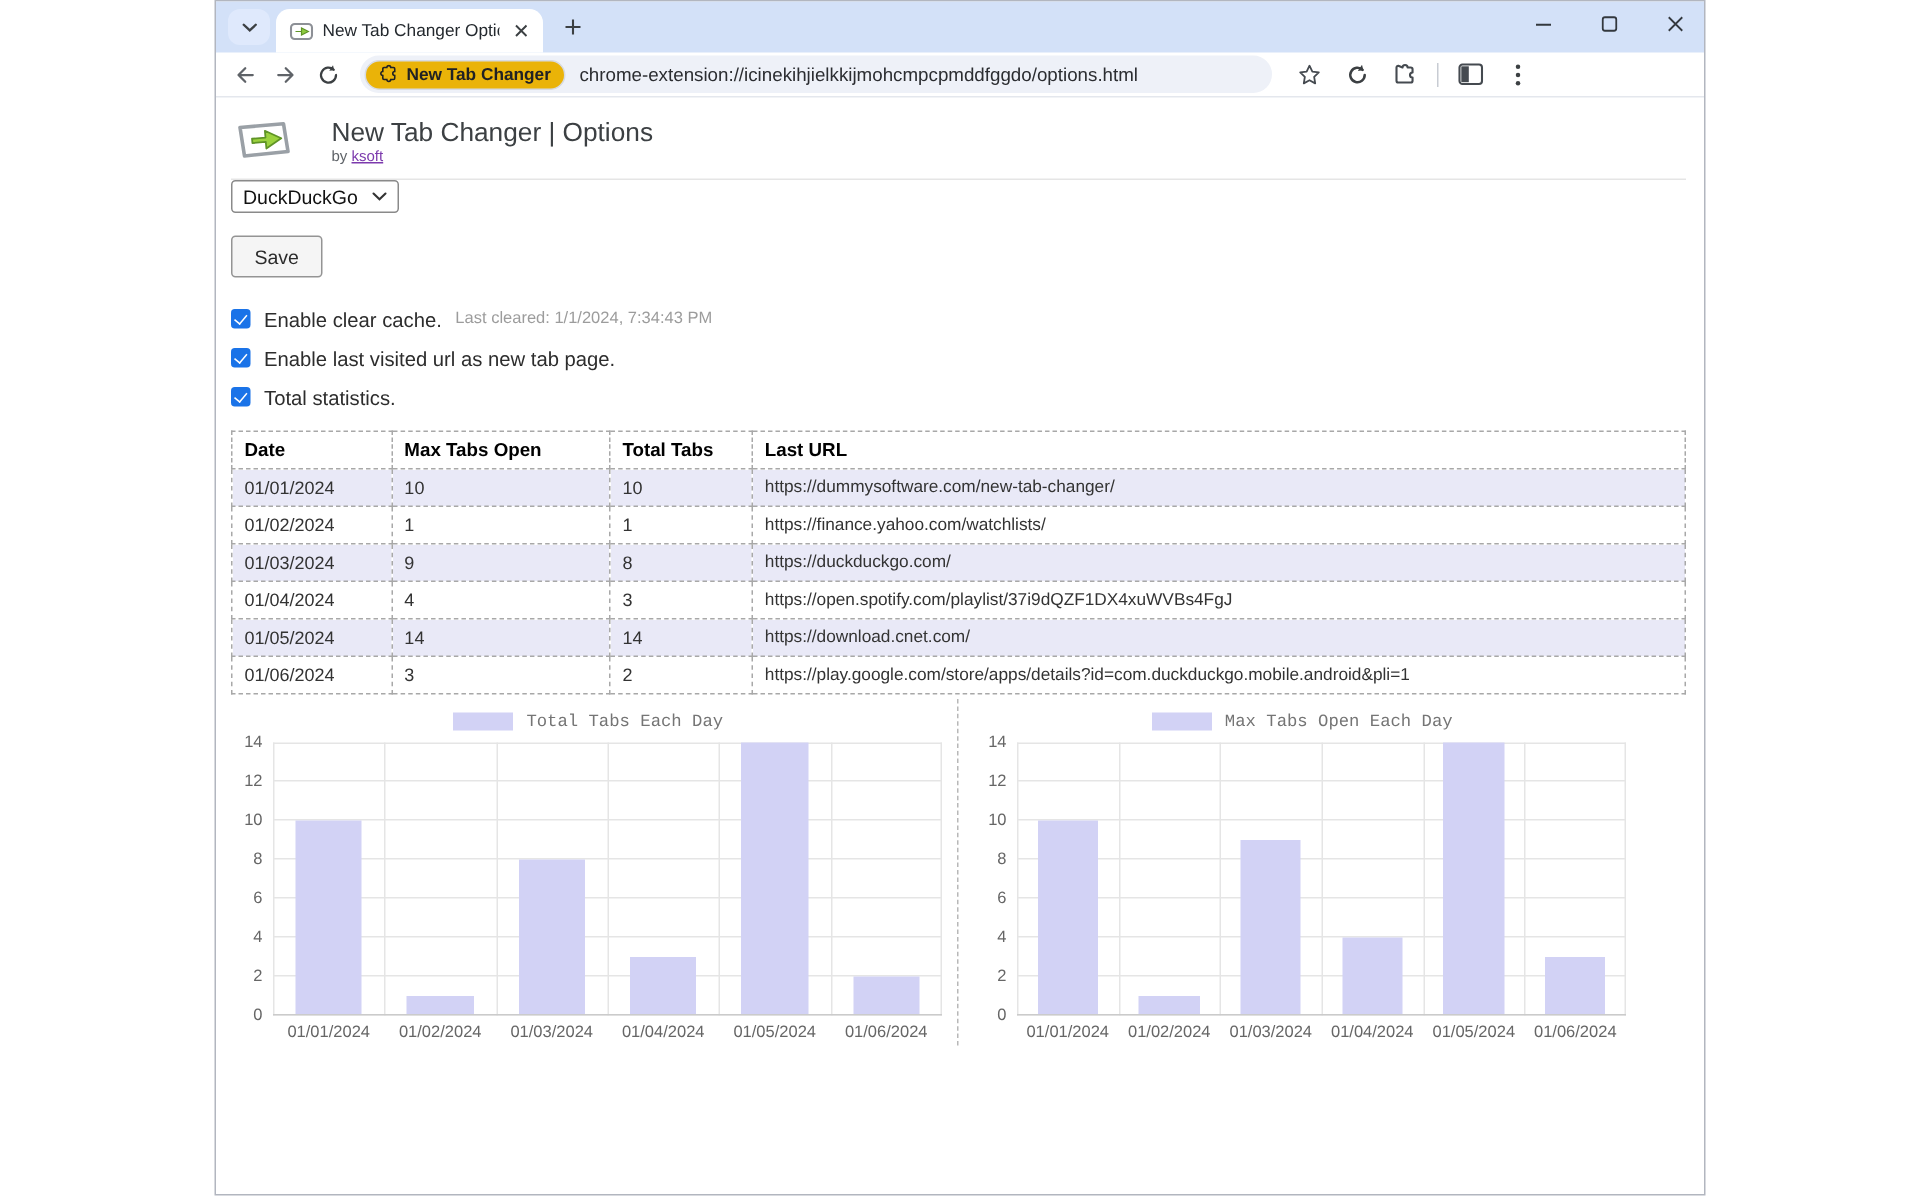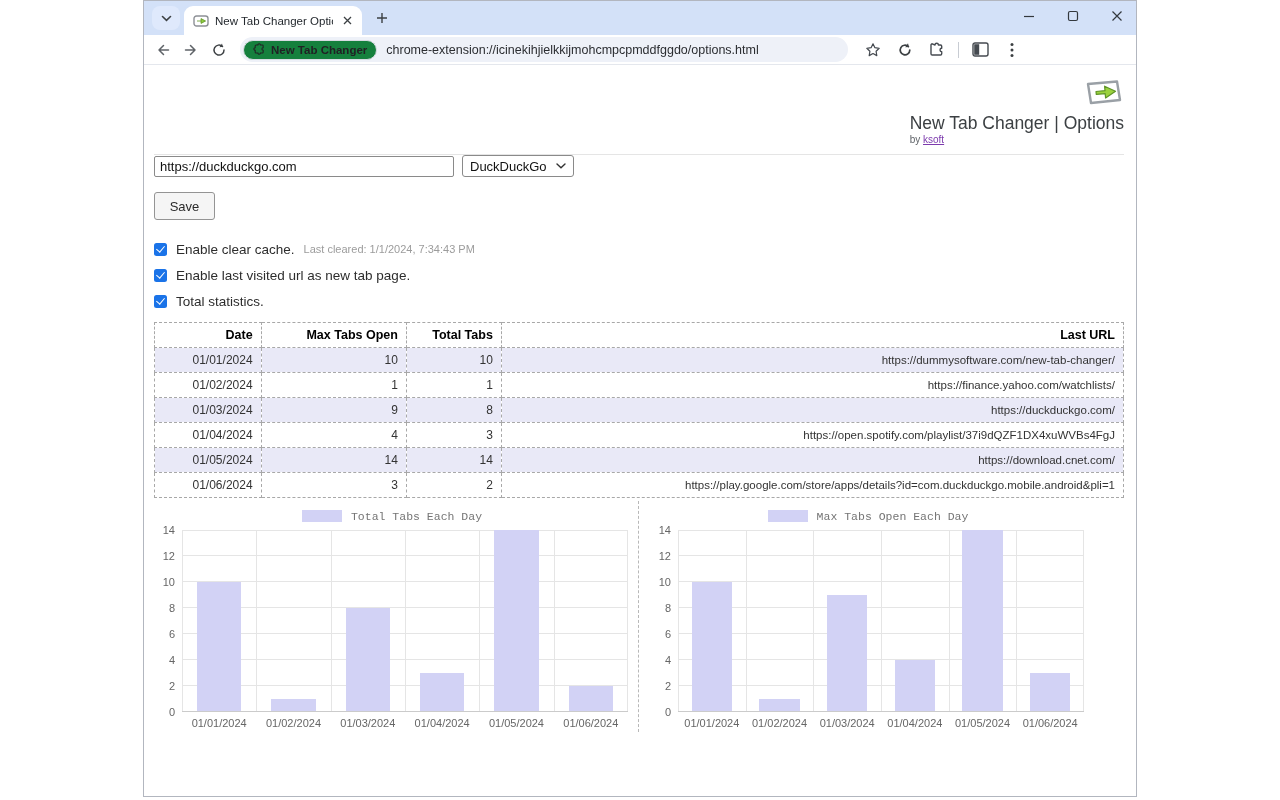--- a/index.html
+++ b/index.html
@@ -21,59 +21,59 @@
   .new-tab { width:24px; height:24px; margin:0 0 5px 8px; display:flex; align-items:center; justify-content:center; border-radius:50%; }
   .win-controls { position:absolute; right:12px; top:0; height:30px; display:flex; align-items:center; gap:30px; }
   .win-btn { width:14px; height:14px; display:flex; align-items:center; justify-content:center; }
 
   
   .toolbar { height:30px; background:#ffffff; border-bottom:1px solid #e4e7ed;
     display:flex; align-items:center; padding:0 10px 0 8px; gap:6px; flex:0 0 auto; }
   .nav-icon { width:22px; height:22px; display:flex; align-items:center; justify-content:center; }
   .omnibox { flex:1; height:25px; background:#eef1f8; border-radius:13px; margin:0 8px 0 4px;
     display:flex; align-items:center; gap:9px; padding:0 12px 0 3px; min-width:0; max-width:608px; }
-  .chip { background:#15803d; border:1px solid #d7dbe2; border-radius:10px; height:20px;
+  .chip { background:#eab308; border:1px solid #d7dbe2; border-radius:10px; height:20px;
     display:flex; align-items:center; gap:5px; padding:0 9px; flex:0 0 auto; }
   .chip-label { font-size:11.5px; font-weight:700; color:#202124; white-space:nowrap; }
   .omni-url { font-size:12.5px; color:#2b2d31; white-space:nowrap; overflow:hidden; }
   .tool-right { display:flex; align-items:center; gap:10px; }
   .sep { width:1px; height:16px; background:#c8ccd3; }
 
   
   .page { flex:1; padding:10px 12px 0 10px; overflow:hidden; }
-  .app-header { display:flex; align-items:flex-end; gap:5px; padding:3px 0 9px 2px; border-bottom:1px solid #e5e5e5;flex-direction:column; }
+  .app-header { display:flex; align-items:center; gap:25px; padding:3px 0 9px 2px; border-bottom:1px solid #e5e5e5; }
   .app-title { font-size:17.5px; color:#3c4043; font-weight:400; line-height:20px; }
   .byline { font-size:10px; color:#5f6368; margin-top:1px; }
   .byline a { color:#7c3aad; }
 
   .url-label { font-size:13px; color:#0c0c0c; margin:16px 0 7px; }
   .url-row { display:flex; gap:8px; align-items:center; }
   .url-input { width:300px; height:21px; border:1px solid #8a8a8a; border-radius:2px;
     font-size:13px; padding:1px 5px; color:#111; font-family:"Liberation Sans",sans-serif; }
   .preset-select { width:112px; height:22px; border:1px solid #8a8a8a; border-radius:3px; background:#fff;
     display:flex; align-items:center; justify-content:space-between; padding:0 7px; font-size:13px; color:#111; }
   .save-btn { margin-top:15px; width:61px; height:28px; background:#f5f5f5; border:1px solid #949494;
     border-radius:3px; font-size:13px; color:#2b2b2b; font-family:"Liberation Sans",sans-serif; }
 
   .section-toggle { display:flex; align-items:center; gap:7px; margin-top:15px; }
   .toggle-icon { width:15px; height:15px; border-radius:50%; flex:0 0 auto;
     background:radial-gradient(circle at 35% 28%, #8fc0f8, #1a6ad8 75%);
     display:flex; align-items:center; justify-content:center; }
   .section-label { font-size:13.5px; color:#303030; }
 
   .check-list { margin-top:21px; }
-  .check-row { display:flex; align-items:center; gap:9px; margin-bottom:10px; height:16px; }
+  .check-row { display:flex; gap:9px; margin-bottom:10px; height:16px; }
   .checkbox { width:13px; height:13px; background:#1a73e8; border-radius:2.5px; position:relative; flex:0 0 auto; }
   .checkbox::after { content:""; position:absolute; left:4px; top:1.5px; width:4px; height:7px;
     border:solid #fff; border-width:0 1.8px 1.8px 0; transform:rotate(40deg); }
   .check-label { font-size:13.5px; color:#2d2d2d; }
   .check-note { font-size:11px; color:#9c9c9c; }
 
   .stats-table { width:100%; border-collapse:collapse; table-layout:fixed; margin-top:13px; }
-  .stats-table th, .stats-table td { border:1px dashed #a8a8a8; text-align:right; padding:5px 8px; }
+  .stats-table th, .stats-table td { border:1px dashed #a8a8a8; text-align:left; padding:5px 8px; }
   .stats-table th { font-size:12.5px; font-weight:700; color:#000; }
   .stats-table td { font-size:12px; color:#333; white-space:nowrap; overflow:hidden; }
   .stats-table td.url-cell { font-size:11.5px; }
   .stats-table tr.alt td { background:#e9e9f7; }
 
   
   .charts { display:flex; margin-top:3px; }
   .chart { width:50%; padding:7px 4px 0 2px; }
   .chart:first-child { border-right:1px dashed #b8b8b8; padding-right:10px; }
   .chart:last-child { padding-left:13px; padding-right:40px; }
@@ -215,21 +215,20 @@
             <path d="M12 13.5 L21 12.7 L20.6 8.2 L31.5 13.2 L21.6 20 L21.2 15.6 L12.3 16.4 Z" fill="#9bd23e" stroke="#5f9426" stroke-width="1.2" stroke-linejoin="round"></path>
           </svg>
       </span>
       <div>
         <div class="app-title">New Tab Changer | Options</div>
         <div class="byline"><span>by</span> <a href="#">ksoft</a></div>
       </div>
     </div>
 
     <div class="url-row">
-      <input class="url-input" type="text" value="https://duckduckgo.com" style="">
       <div class="preset-select">
         <span>DuckDuckGo</span>
         <span>
           <svg width="10" height="6" viewBox="0 0 10 6">
               <path d="M1 1 L5 4.8 L9 1" stroke="#333" stroke-width="1.4" fill="none" stroke-linecap="round"></path>
             </svg>
         </span>
       </div>
     </div>
 

